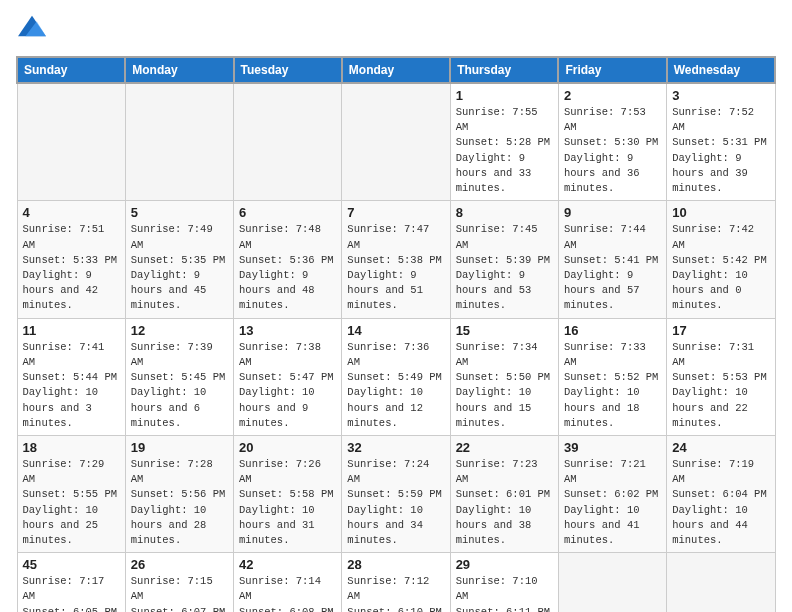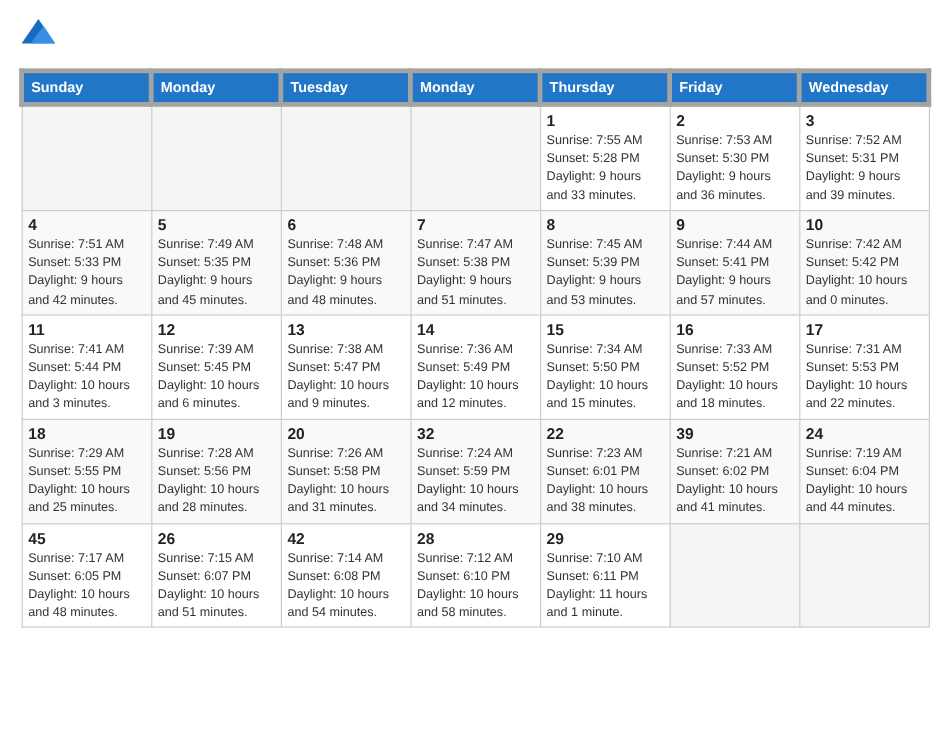--- a/index.html
+++ b/index.html
@@ -50,21 +50,21 @@
       border-collapse: collapse;
       font-size: 11px;
     }
     .calendar th {
       background-color: #2176c7;
       color: #fff;
       text-align: left;
       padding: 5px 6px;
       font-size: 12px;
       font-weight: bold;
-      border: 4px solid #a3a3a3;
+      border: 2px solid #a3a3a3;
     }
     .calendar td {
       border: 1px solid #ccc;
       vertical-align: top;
       padding: 4px 5px;
       width: 108px;
       min-height: 75px;
       height: 80px;
       background: #fff;
     }
@@ -74,20 +74,21 @@
     .day-num {
       font-weight: bold;
       font-size: 13px;
       margin-bottom: 2px;
       color: #222;
     }
     .day-detail {
       color: #333;
       line-height: 1.45;
       font-size: 10.5px;
+      font-family: Liberation Mono, monospace;
     }
     .row-alt td {
       background: #f9f9f9;
     }
   </style>
 </head>
 <body>
 
 <div class="header">
   <div class="logo">

